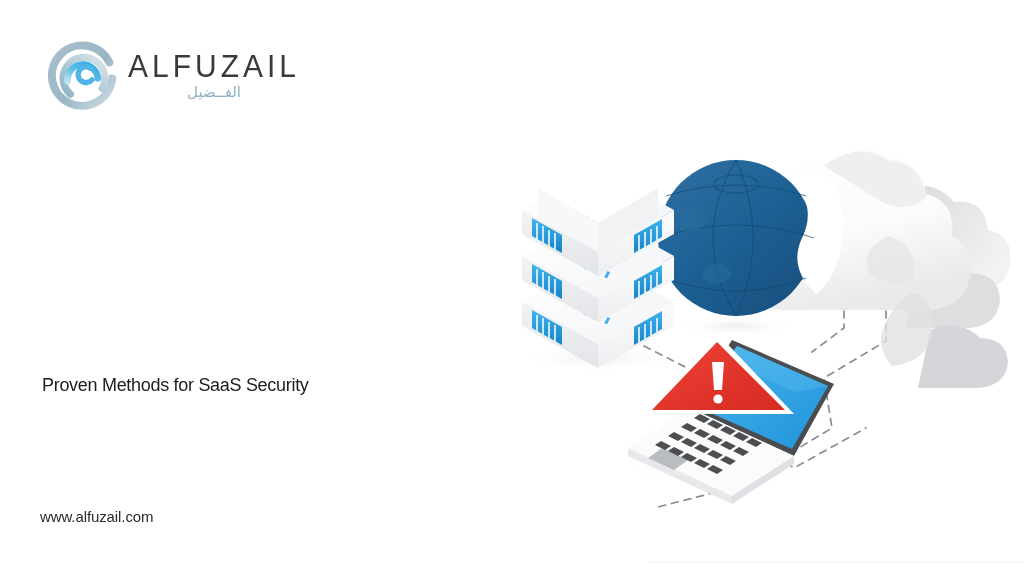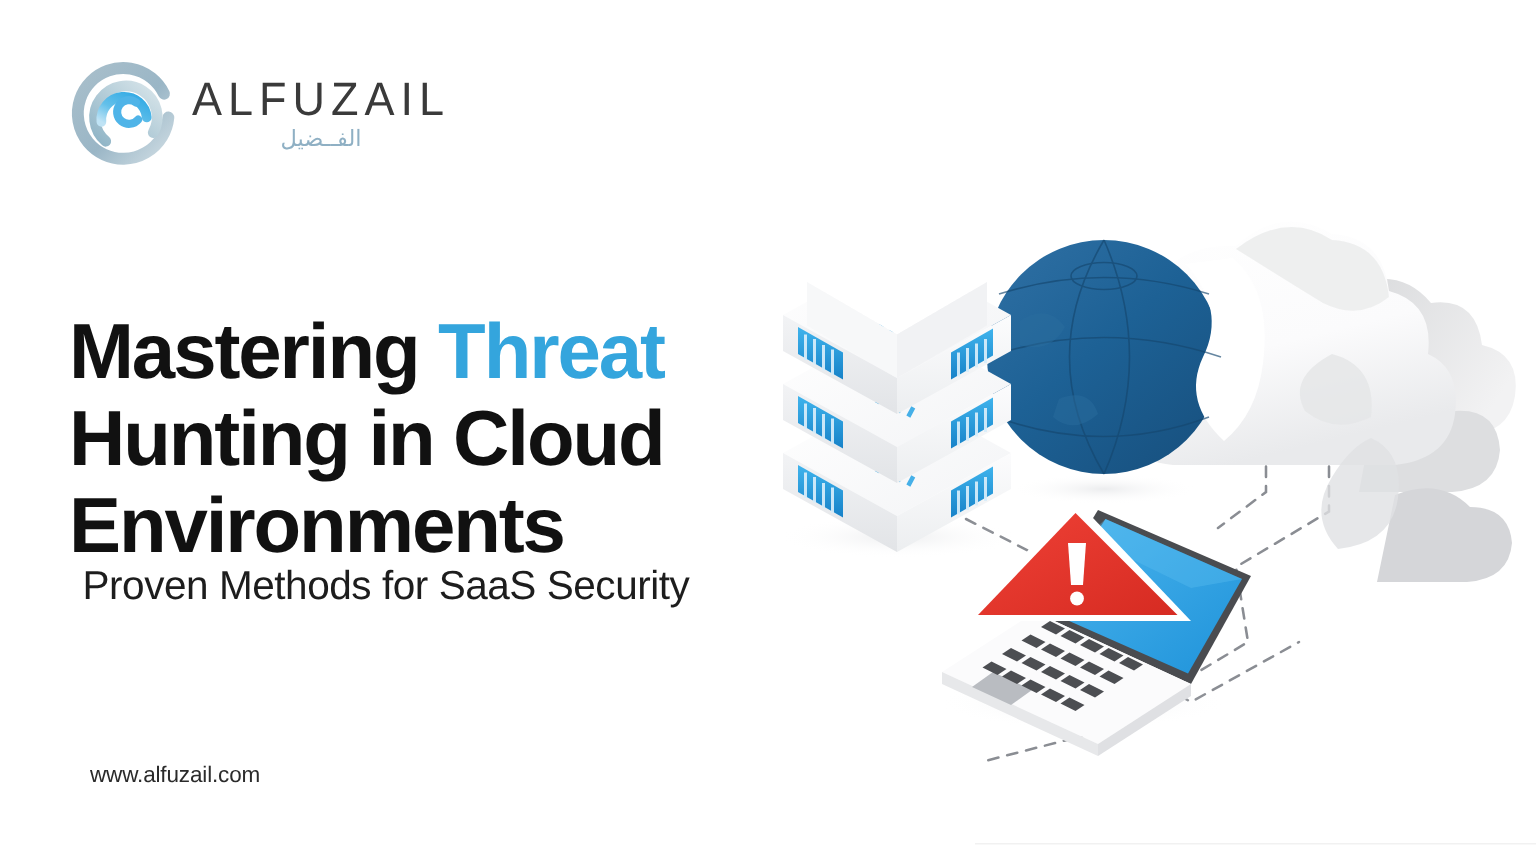--- a/index.html
+++ b/index.html
@@ -68,31 +68,31 @@
     font-size: 52px;
     font-weight: bold;
     line-height: 1.115;
     letter-spacing: -1.4px;
     color: #111111;
   }
   #headline .accent { color: #34a5dd; }
 
   #subtitle {
     position: absolute;
-    left: 55px;
+    left: 42px;
     top: 375px;
-    font-size: 27px;
+    font-size: 18px;
     font-weight: 400;
     letter-spacing: -0.3px;
     color: #1d1d1d;
   }
 
   #site-url {
     position: absolute;
-    left: 60px;
+    left: 40px;
     top: 508px;
     font-size: 15px;
     letter-spacing: -0.1px;
     color: #2b2b2b;
   }
 
   
   #illustration {
     position: absolute;
     left: 494px;
@@ -144,25 +144,20 @@
 
       <path d="M 62 42 A 11 11 0 1 0 64 58" fill="none" stroke="#4fb4e8" stroke-width="7.5" stroke-linecap="round"></path>
     </svg>
 
     <div id="logo-words">
       <div id="logo-wordmark">ALFUZAIL</div>
       <div id="logo-arabic">الفــضيل</div>
     </div>
   </div>
 
-  <h1 id="headline">
-    <span><span>Mastering </span><span class="accent">Threat</span></span><br>
-    <span>Hunting in Cloud</span><br>
-    <span>Environments</span>
-  </h1>
 
   <div id="subtitle">Proven Methods for SaaS Security</div>
 
   <div id="site-url">www.alfuzail.com</div>
 
   <div id="illustration">
     <svg width="530" height="420" viewBox="0 0 530 420">
       <defs>
         <linearGradient id="cloudG" x1="0" y1="0" x2="0.35" y2="1">
           <stop offset="0%" stop-color="#ffffff"></stop>

